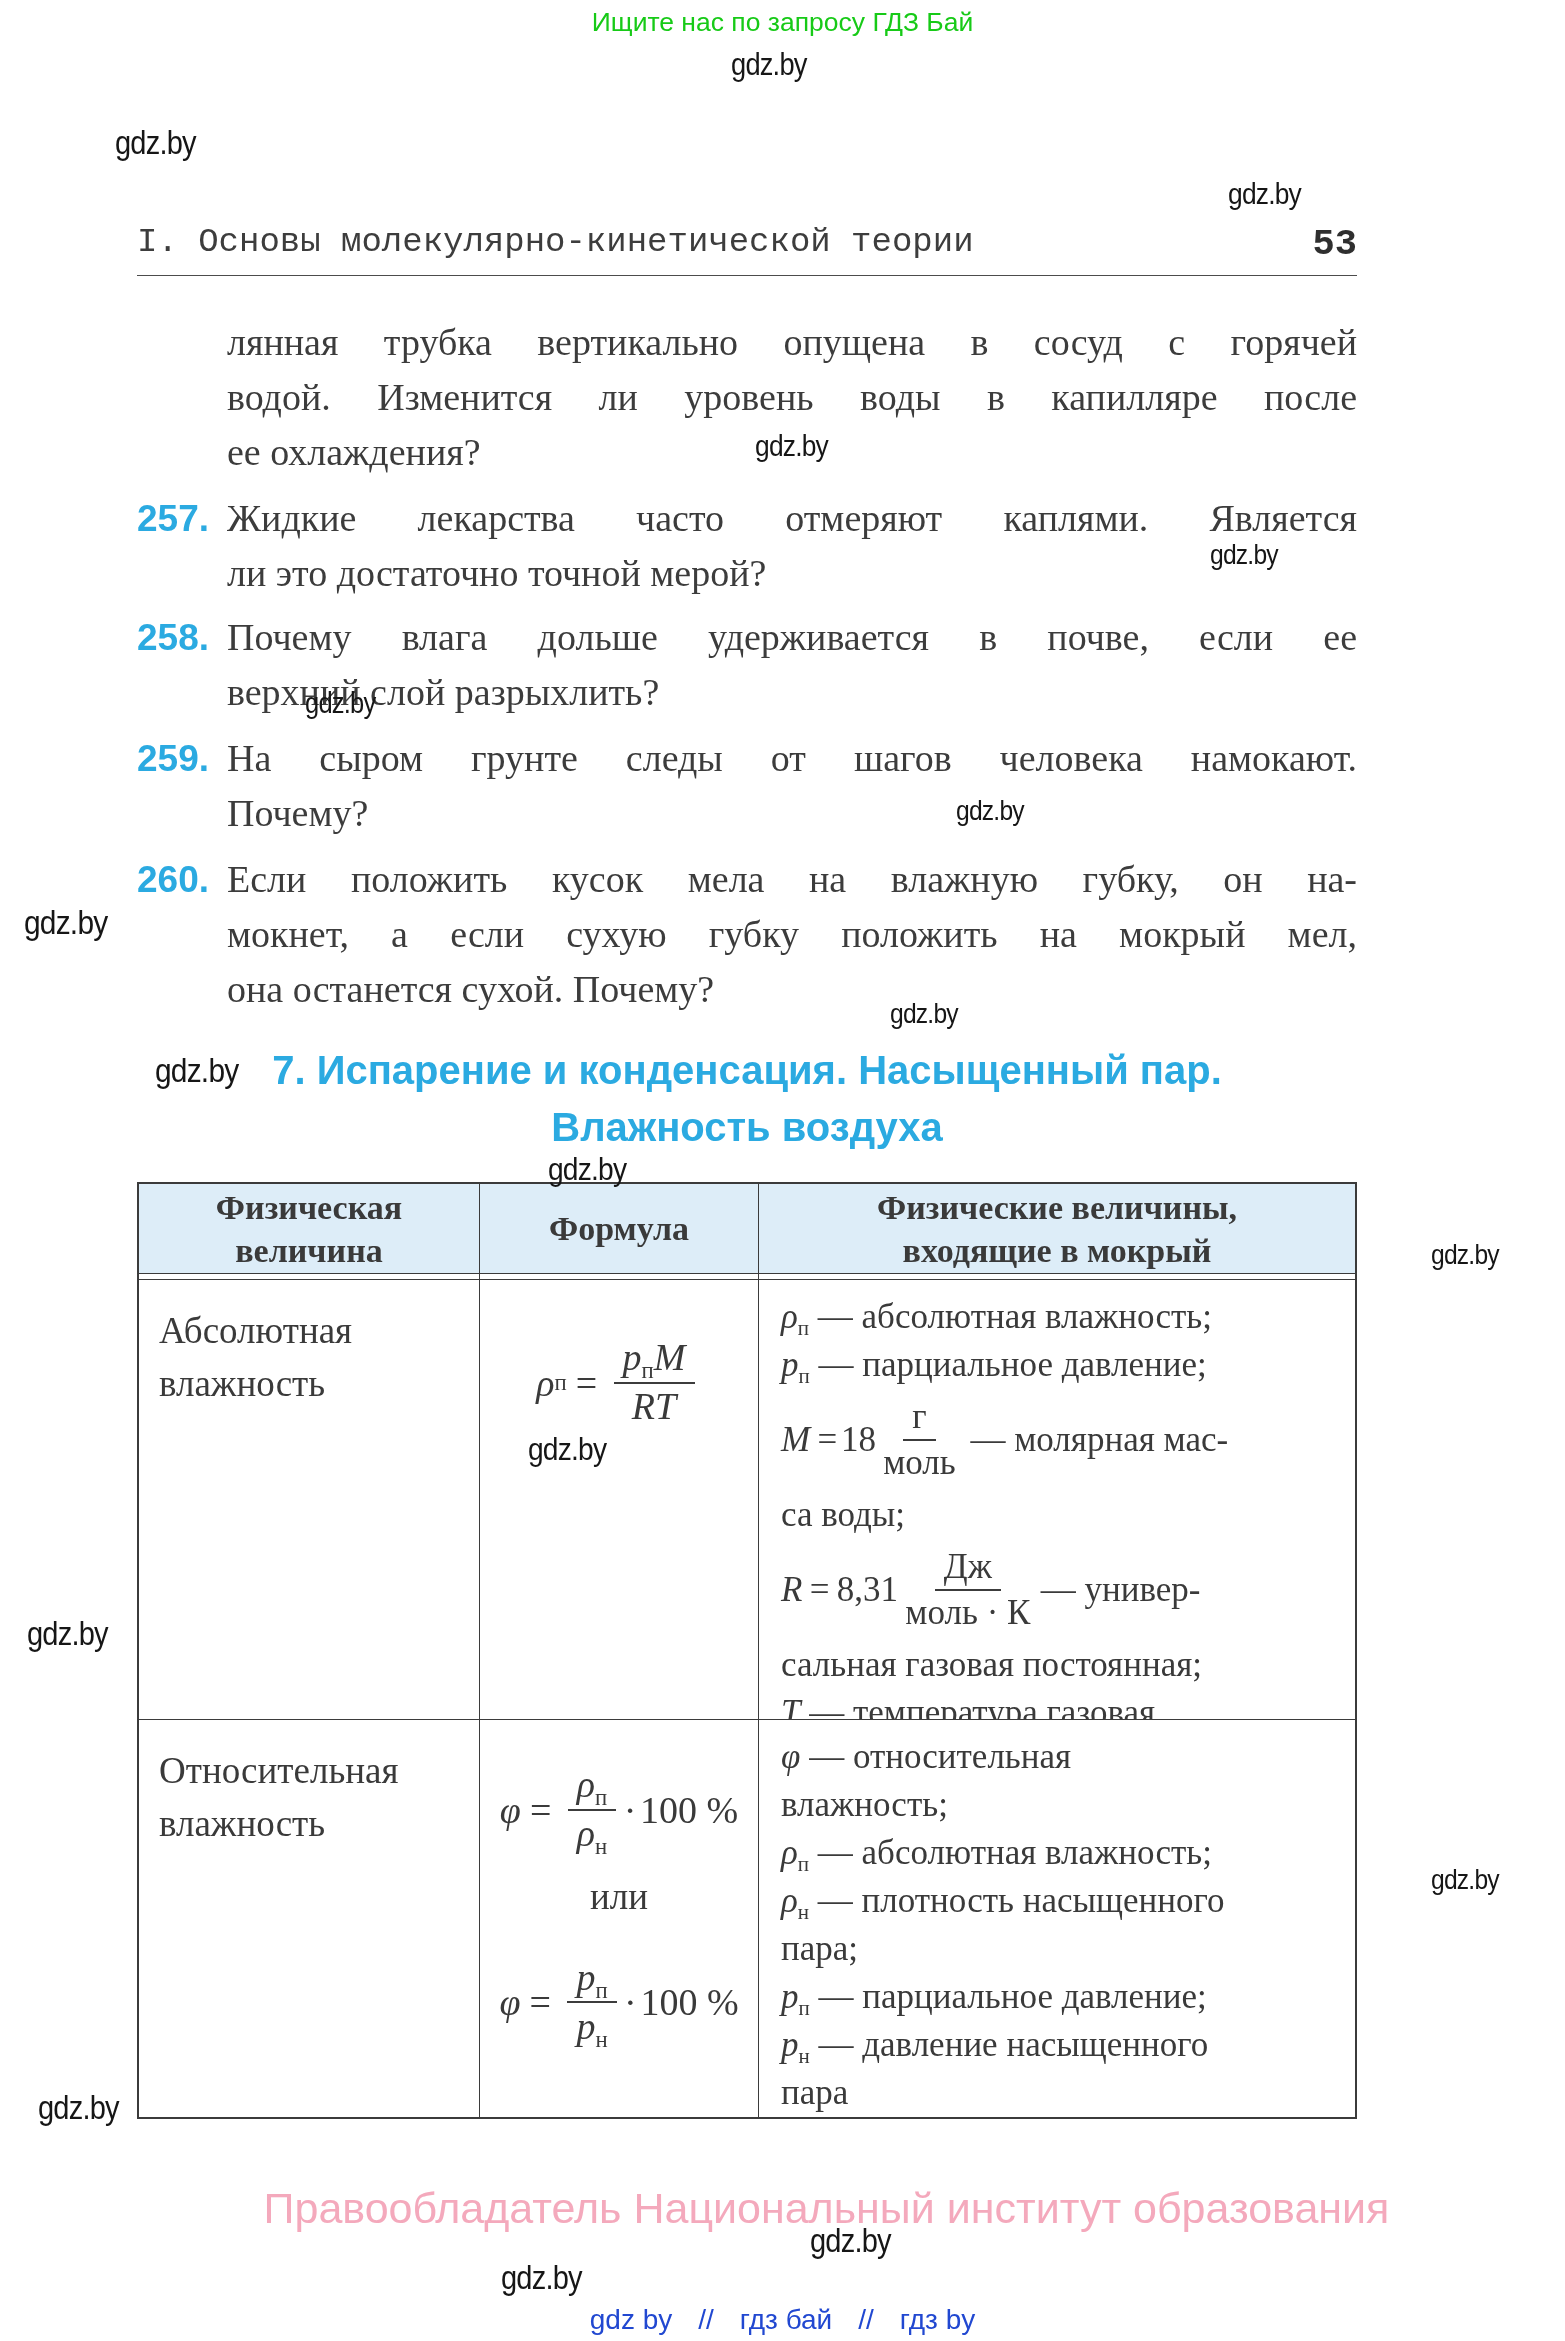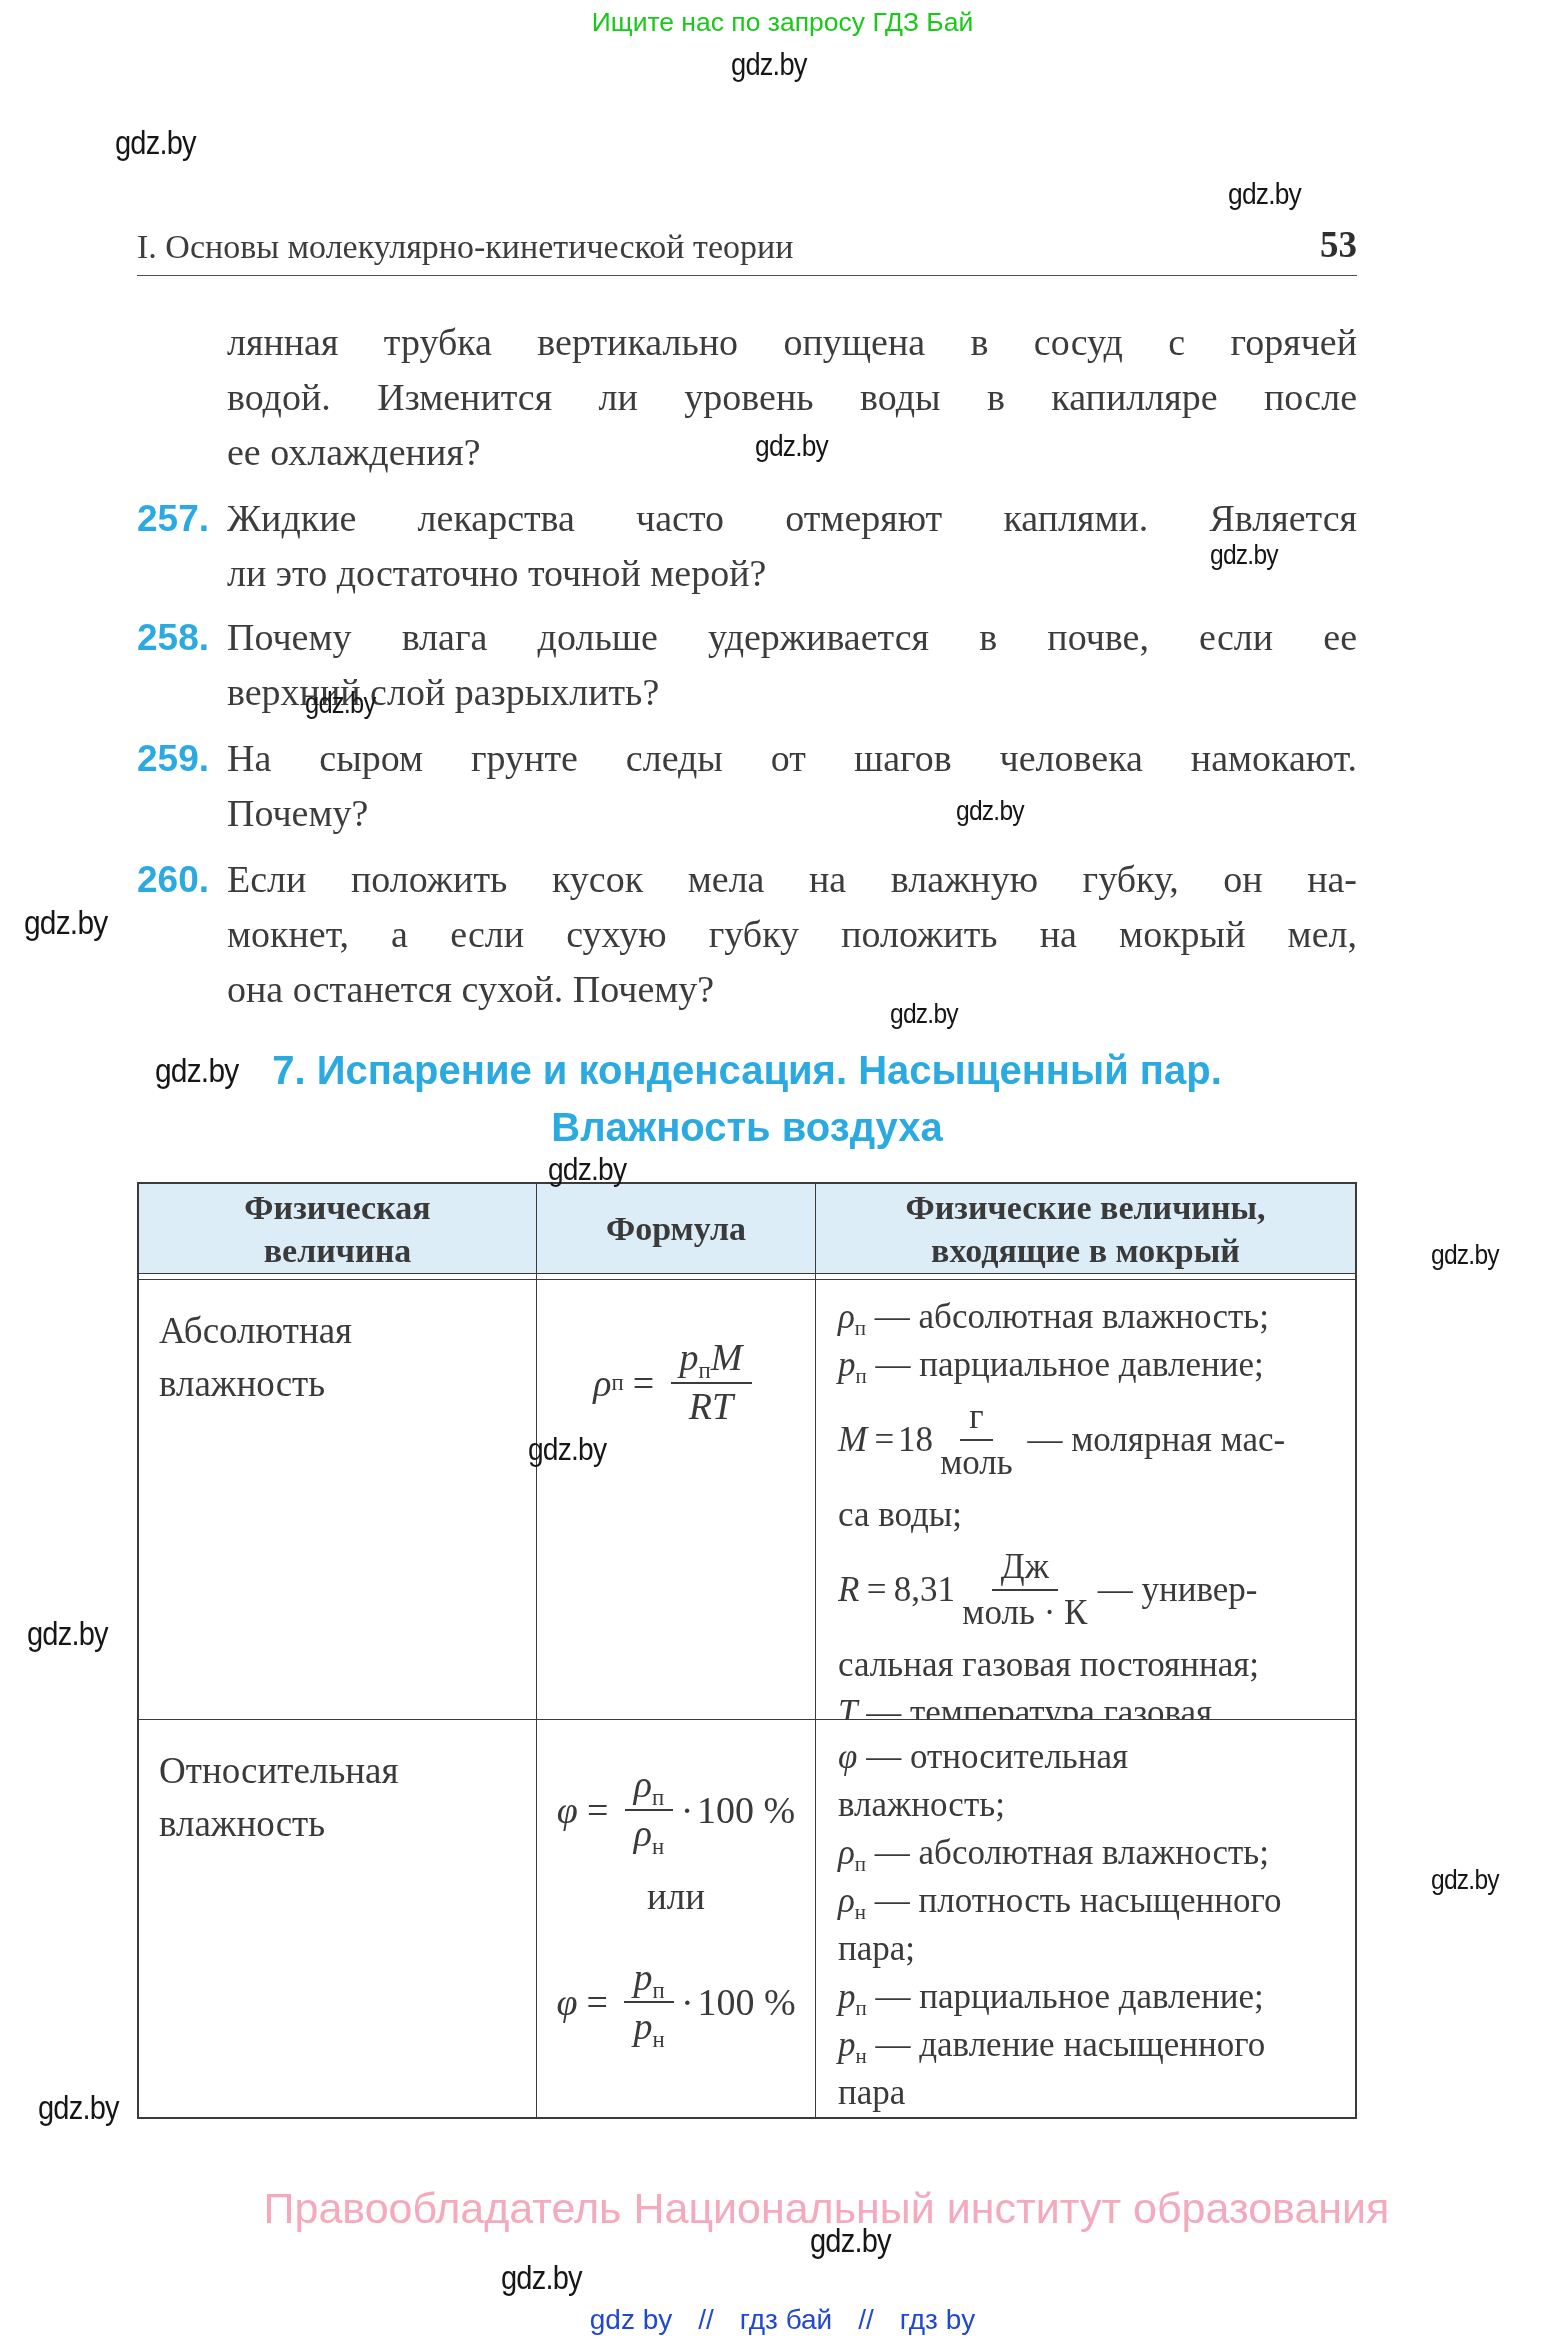--- a/index.html
+++ b/index.html
@@ -14,22 +14,22 @@
     z-index:6; line-height:1;
   }
   
   .promo {
     position:absolute; top:7.3px; left:0; width:100%; text-align:center;
     font-family:"Liberation Sans", sans-serif; font-size:26.5px; color:#17ca17; z-index:5;
   }
   
   .running-head {
     position:absolute; left:137px; top:223px; width:1220px;
-    display:flex; justify-content:space-between; align-items:flex-end;
-    font-family:Liberation Serif, serif; color:#3d3d3d;
+    display:flex; justify-content:space-between; align-items:flex-start;
+    font-family:Liberation Mono, monospace; color:#3d3d3d;
   }
   .running-head .chapter { font-size:34px; }
   .running-head .pageno  { font-size:37px; font-weight:bold; color:#2f2f2f; }
   .head-rule { position:absolute; left:137px; top:275px; width:1220px; border-top:1.8px solid #4c4c4c; }
   
   .content { position:absolute; left:137px; top:302px; width:1220px; }
   .para { position:relative; padding-left:90px; font-size:38px; line-height:55px; color:#3c3c3c; }
   .para .pnum {
     position:absolute; left:0; top:0; font-family:"Liberation Sans", sans-serif;
     font-weight:bold; font-size:37px; color:#2baae1; line-height:55px;
@@ -42,21 +42,21 @@
     margin-top:25.6px; text-align:center; font-family:"Liberation Sans", sans-serif;
     font-weight:bold; font-size:40px; line-height:57px; color:#2baae1;
   }
   
   .tbl {
     margin-top:25.6px; width:1220px; height:937px; box-sizing:border-box;
     border:2.7px solid #3b3b3b; display:flex; flex-direction:column; background:#ffffff;
   }
   .trow { display:flex; box-sizing:border-box; }
   .trow > div { box-sizing:border-box; overflow:hidden; }
-  .c1 { width:398px; } .c2 { width:279px; } .c3 { flex:1; }
+  .c1 { width:341px; } .c2 { width:279px; } .c3 { flex:1; }
   .c1, .c2 { border-right:1.8px solid #3b3b3b; }
   .thead { height:91px; background:#ddedf8; border-bottom:1.8px solid #3b3b3b; }
   .thead > div {
     display:flex; flex-direction:column; justify-content:center; align-items:center;
     font-weight:bold; font-size:34px; line-height:43px; color:#3a3a3a; text-align:center;
   }
   .gap-row { height:6.4px; border-bottom:1.8px solid #3b3b3b; }
   .row1 { height:440px; border-bottom:1.8px solid #3b3b3b; }
   .row2 { flex:1; }
   .qty { padding:24px 18.3px 0 20px; font-size:37px; line-height:53px; }

